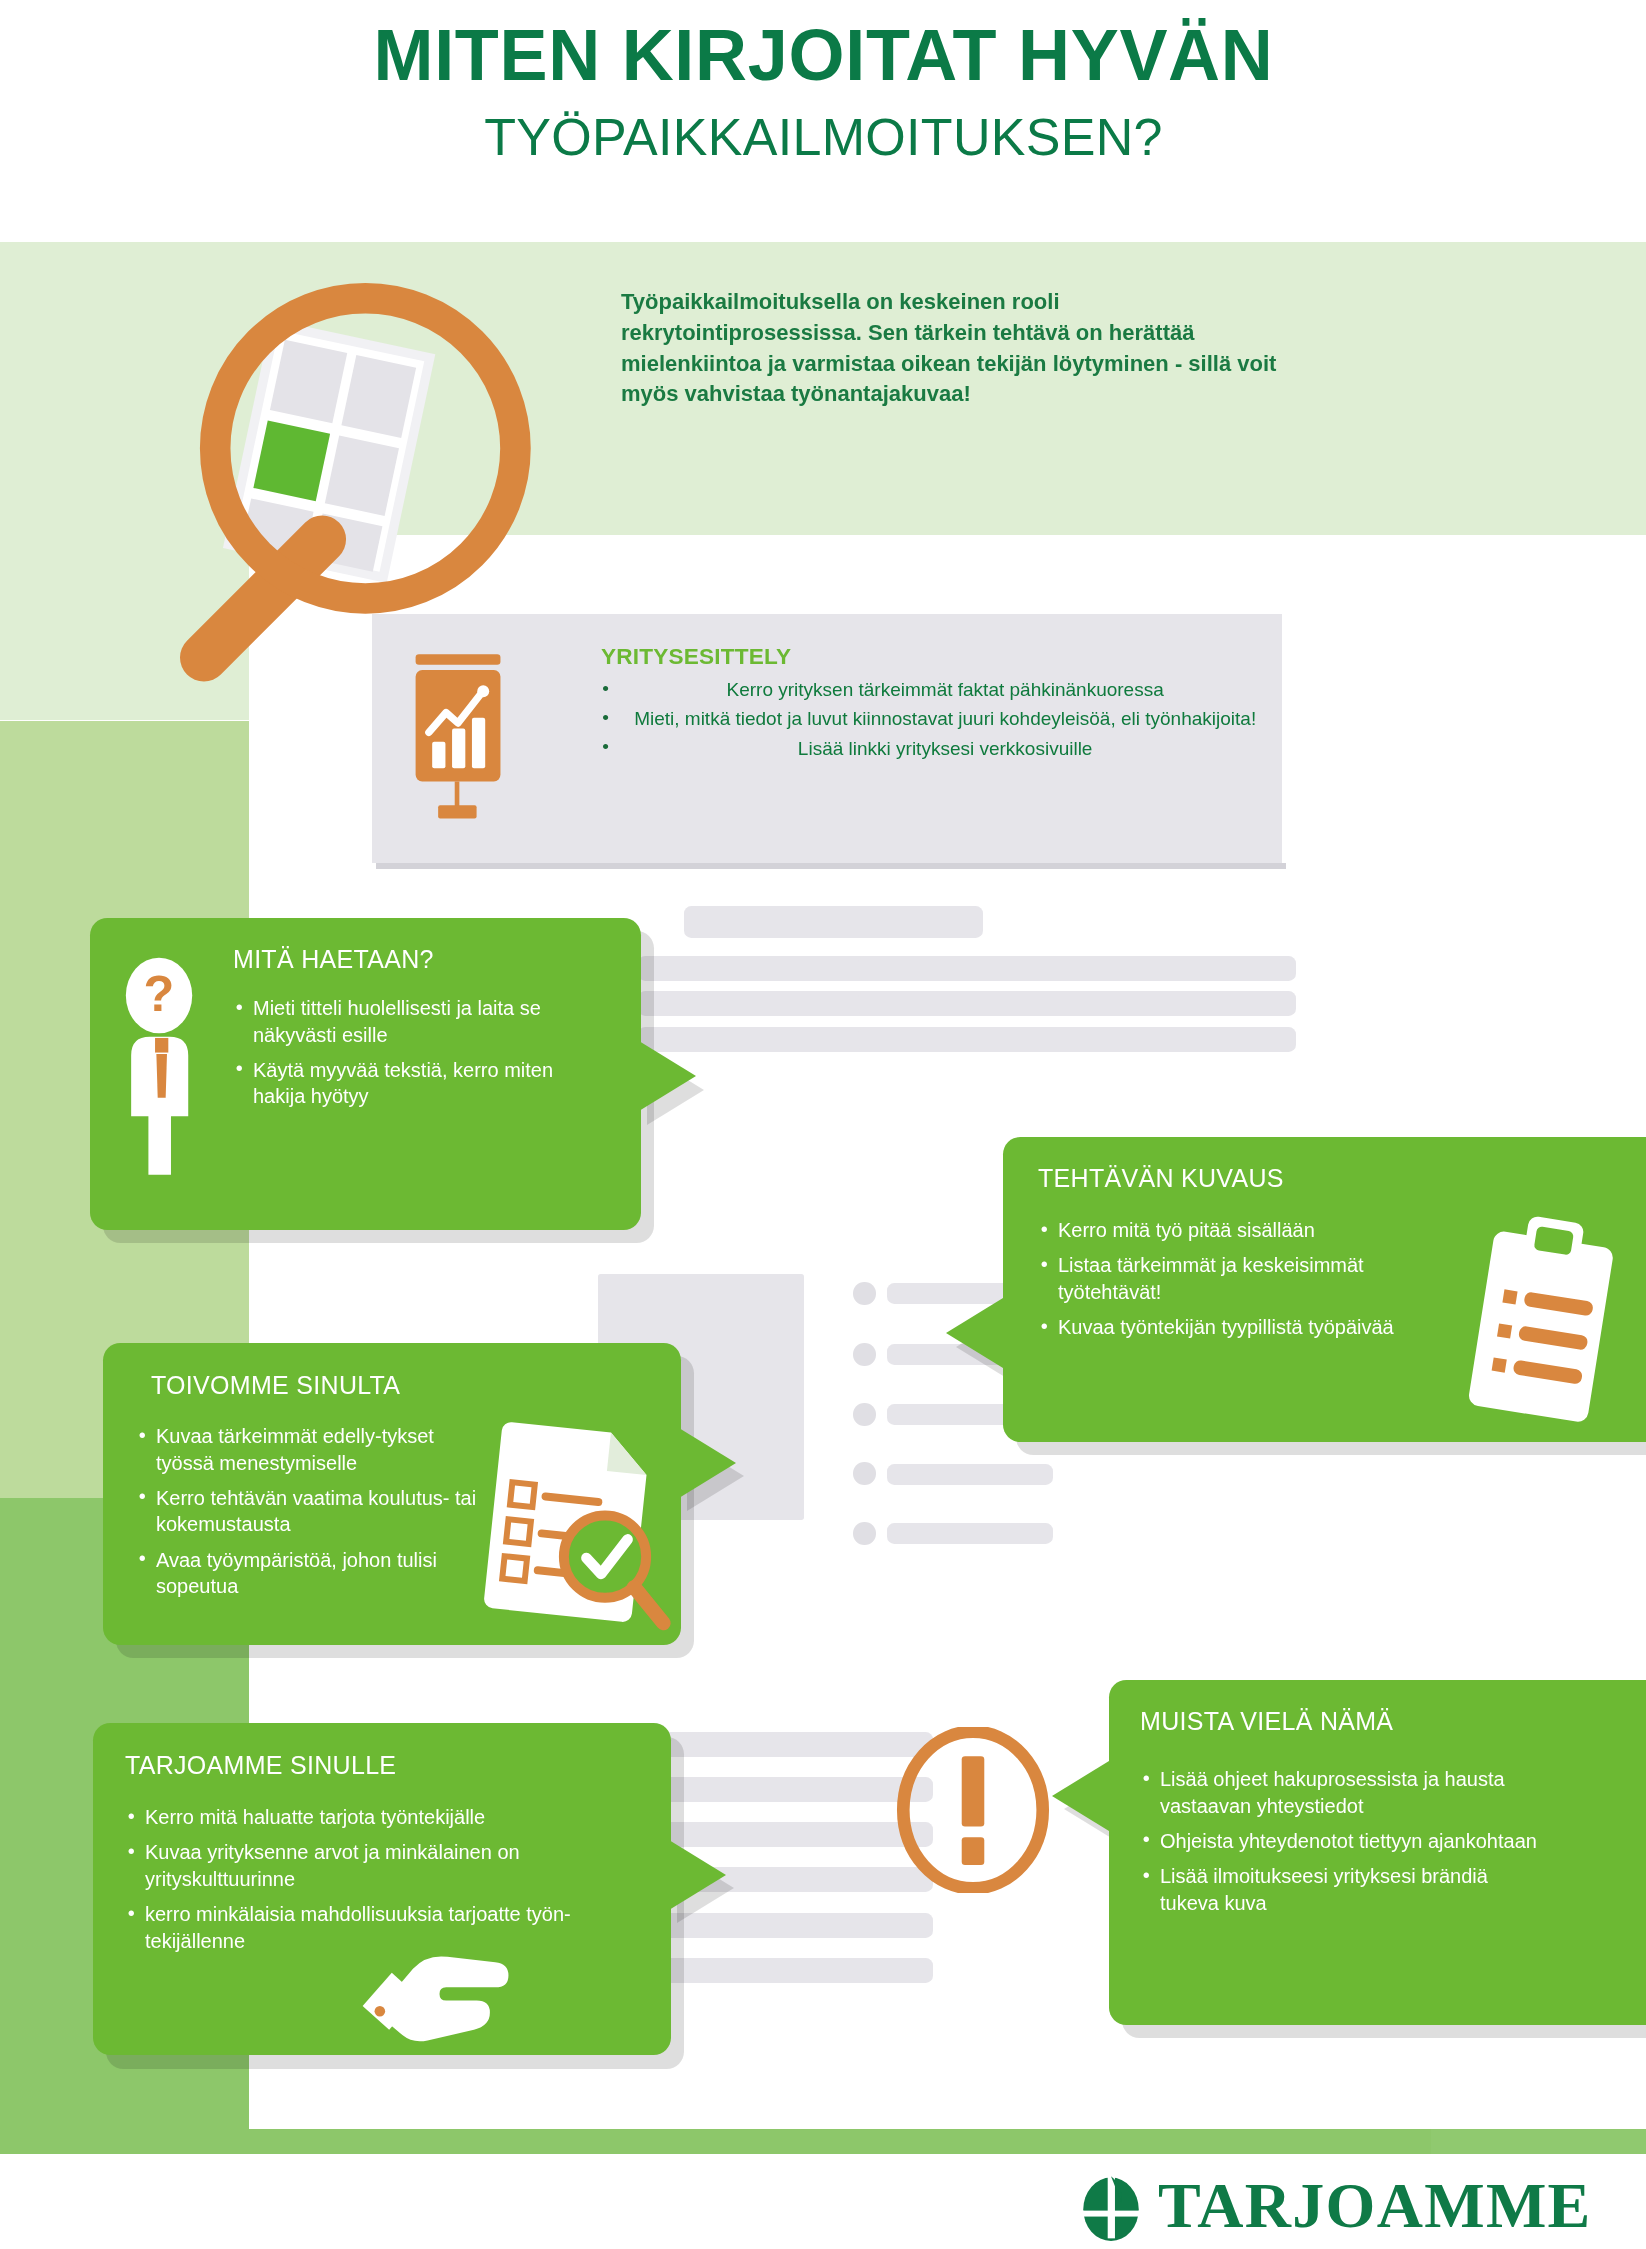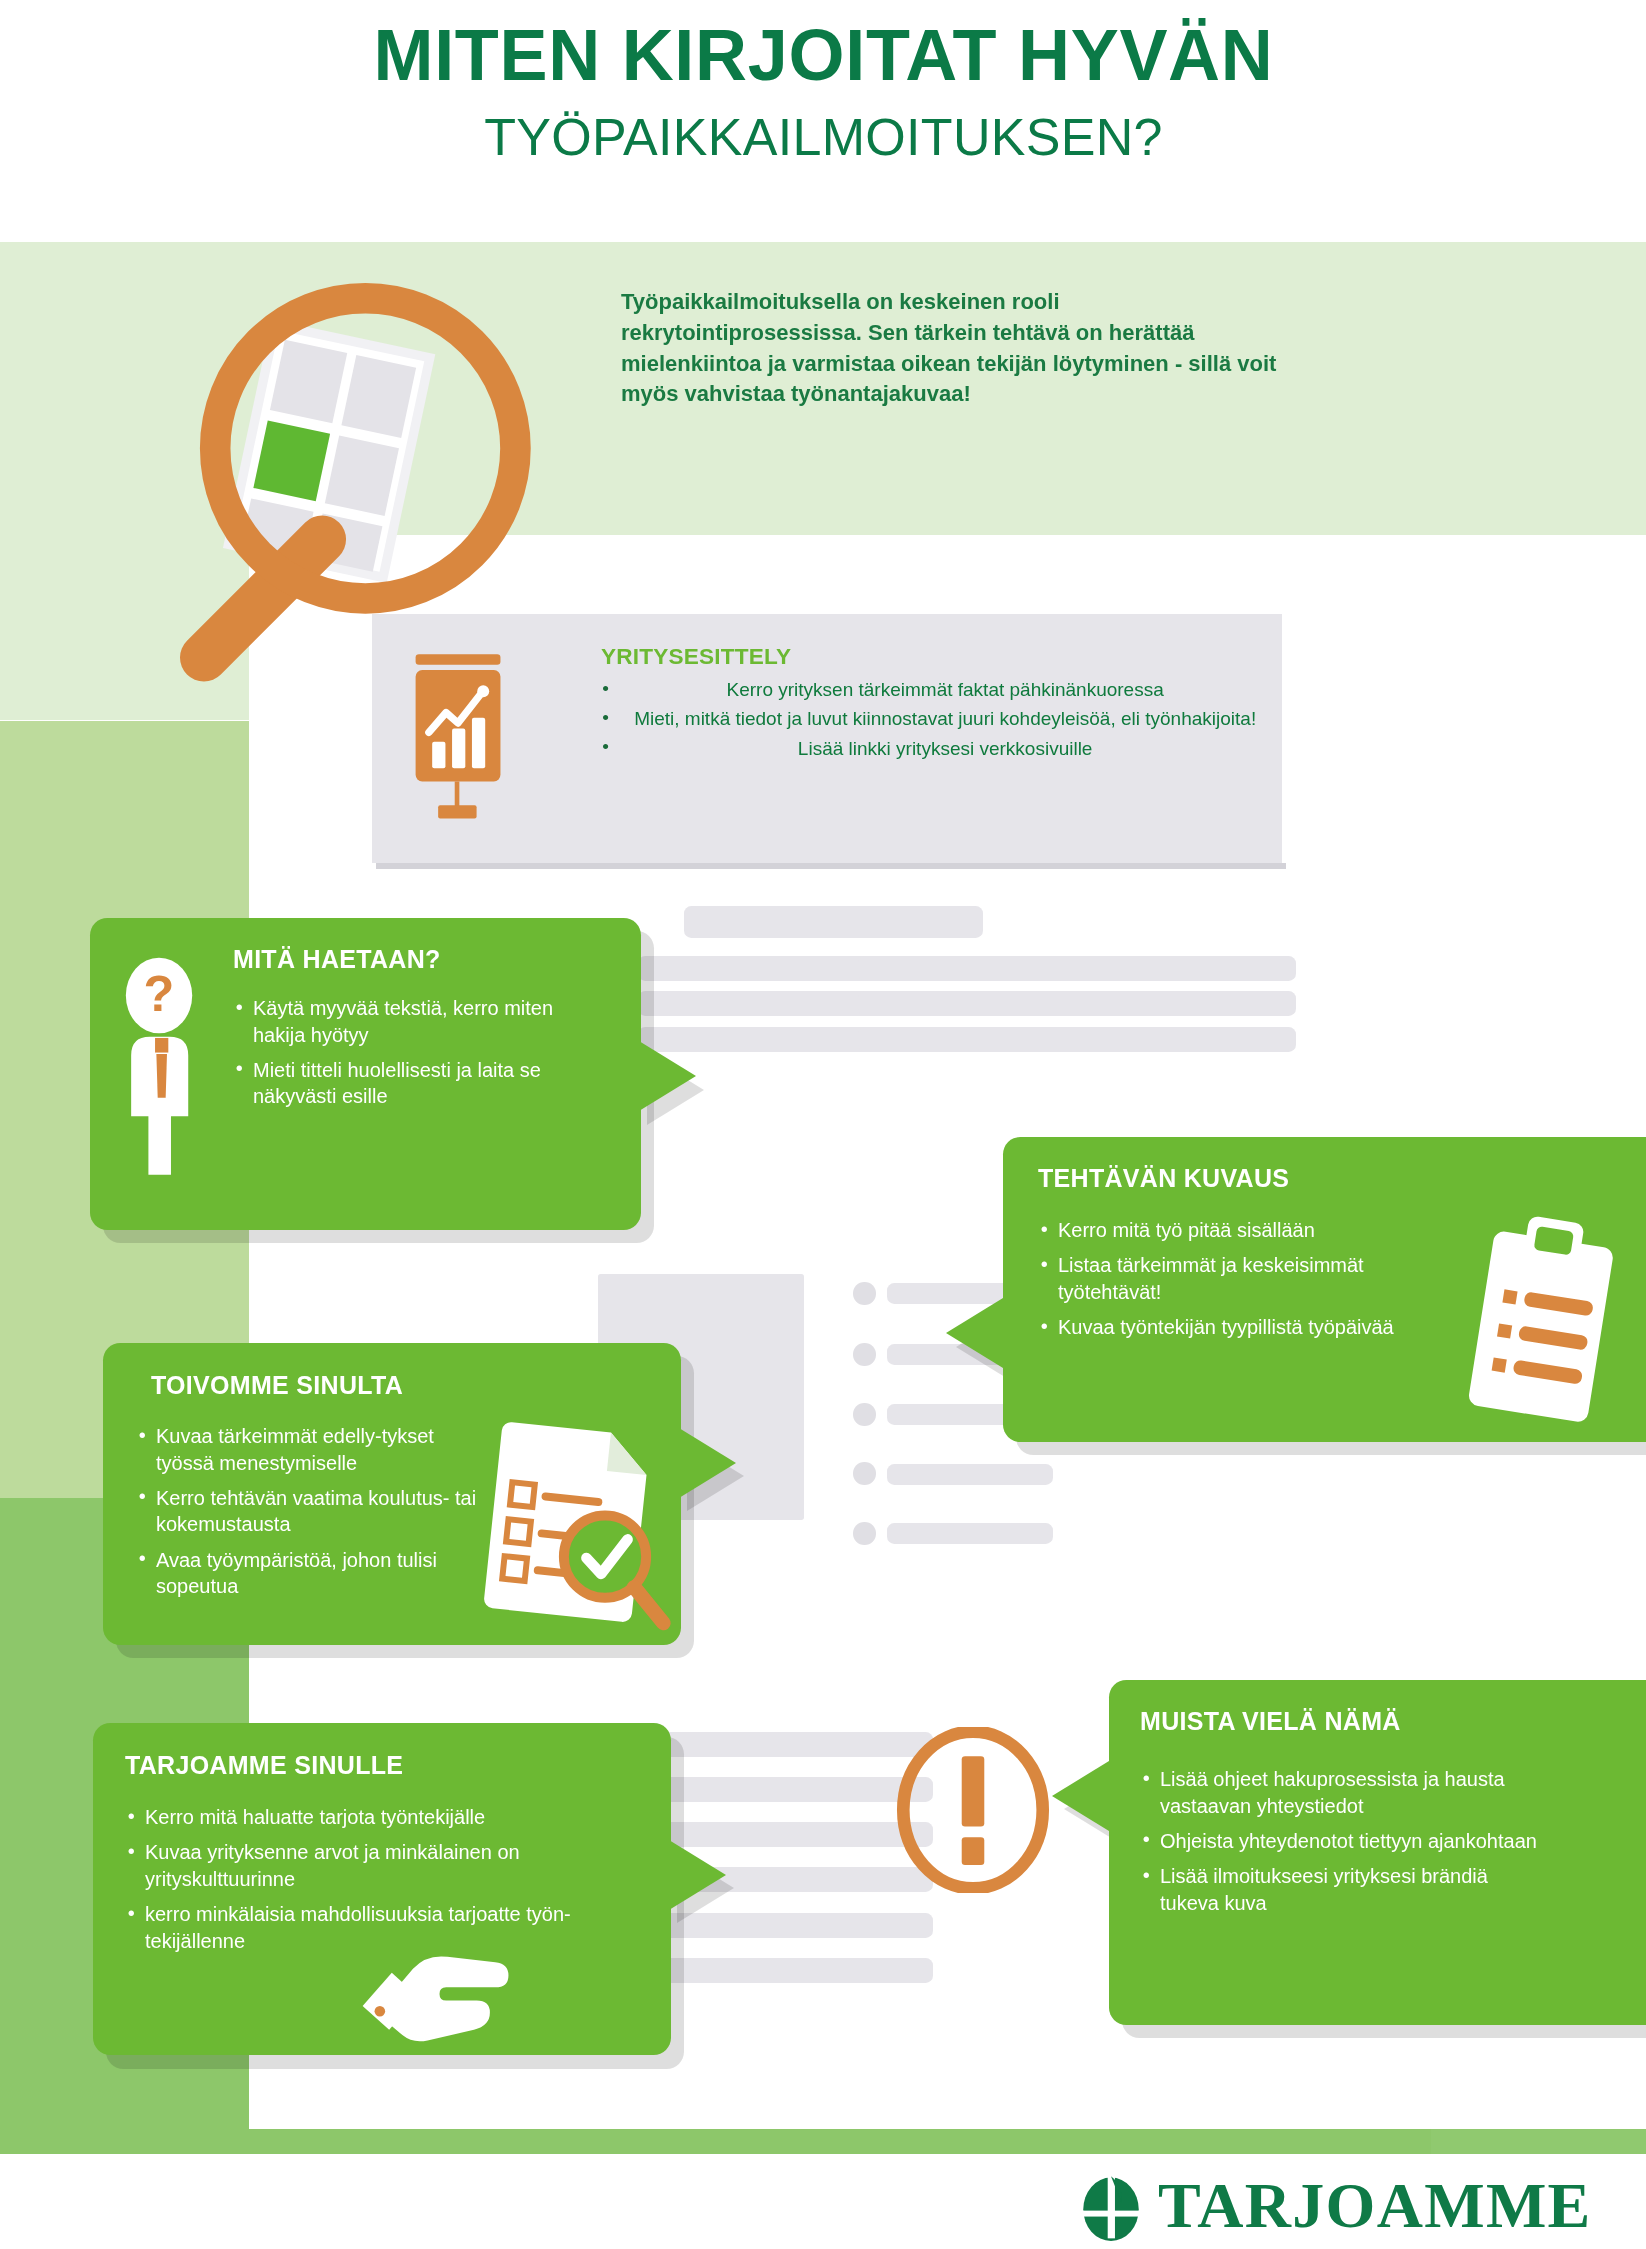--- a/index.html
+++ b/index.html
@@ -65,21 +65,21 @@
   .bubble {
     position:absolute; background:#6cb933; border-radius:17.3px; color:#fff;
   }
   .bubble::after {
     content:""; position:absolute; width:0; height:0;
   }
   .bub-sh {
     position:absolute; background:#000; opacity:.13; border-radius:17.3px;
   }
   .b-title {
-    font-size:25px; font-weight:bold; letter-spacing:0.3px; color:#ffffff;
+    font-size:25px; font-weight:normal; letter-spacing:0.3px; color:#ffffff;
   }
   .b-list { list-style:none; }
   .b-list li {
     position:relative; padding-left:20px; font-size:20px; line-height:1.33;
     margin-bottom:8.6px; color:#ffffff;
   }
   .b-list li::before {
     content:"•"; position:absolute; left:2.7px; top:-1.3px; font-size:20px; color:#fff;
   }
 
@@ -233,22 +233,22 @@
       <svg viewBox="0 0 150 330" width="100" height="219">
         <ellipse cx="66" cy="58" rx="50" ry="57" fill="#ffffff"></ellipse>
         <text x="66" y="82" font-family="Liberation Sans, sans-serif" font-size="76" font-weight="bold" fill="#d9873f" text-anchor="middle">?</text>
         <path d="M24 148 q0-28 28-28 h30 q28 0 28 28 v92 h-26 v88 h-34 v-88 h-26 z" fill="#ffffff"></path>
         <rect x="60" y="122" width="20" height="22" fill="#d9873f"></rect>
         <polygon points="62,146 78,146 76,212 64,212" fill="#d9873f"></polygon>
       </svg>
     </div>
     <div class="b-title" style="position:absolute; left:143px; top:26.6px;">MITÄ HAETAAN?</div>
     <ul class="b-list" style="position:absolute; left:143px; top:77px; width:372px;">
+      <li>Mieti titteli huolellisesti ja laita se näkyvästi esille</li>
       <li>Käytä myyvää tekstiä, kerro miten hakija hyötyy</li>
-      <li>Mieti titteli huolellisesti ja laita se näkyvästi esille</li>
     </ul>
   </div>
 
   <div class="tail tail-sh-l" style="left:956px; top:1312px;"></div>
   <div class="bub-sh" style="left:1016px; top:1150px; width:770px; height:305px;"></div>
   <div class="tail tail-l" style="left:946px; top:1298px;"></div>
   <div class="bubble" id="box-tehtava">
     <div class="b-title" style="position:absolute; left:35px; top:26.6px;">TEHTÄVÄN KUVAUS</div>
     <ul class="b-list" style="position:absolute; left:35px; top:80px; width:385px;">
       <li>Kerro mitä työ pitää sisällään</li>

